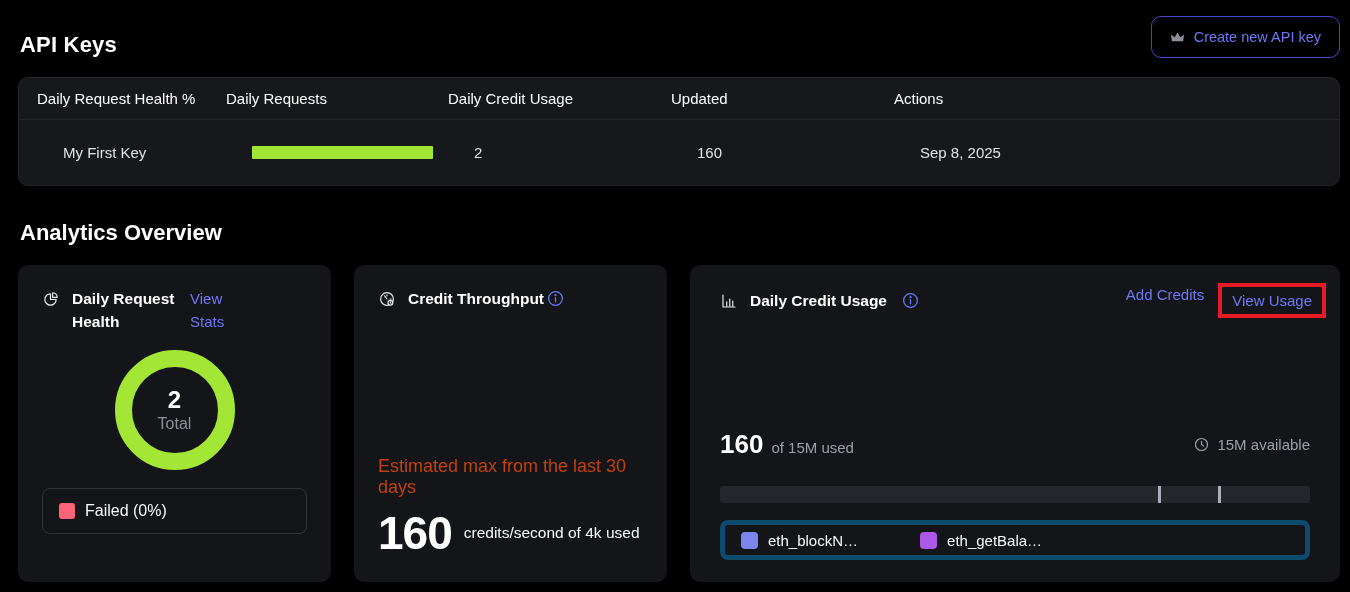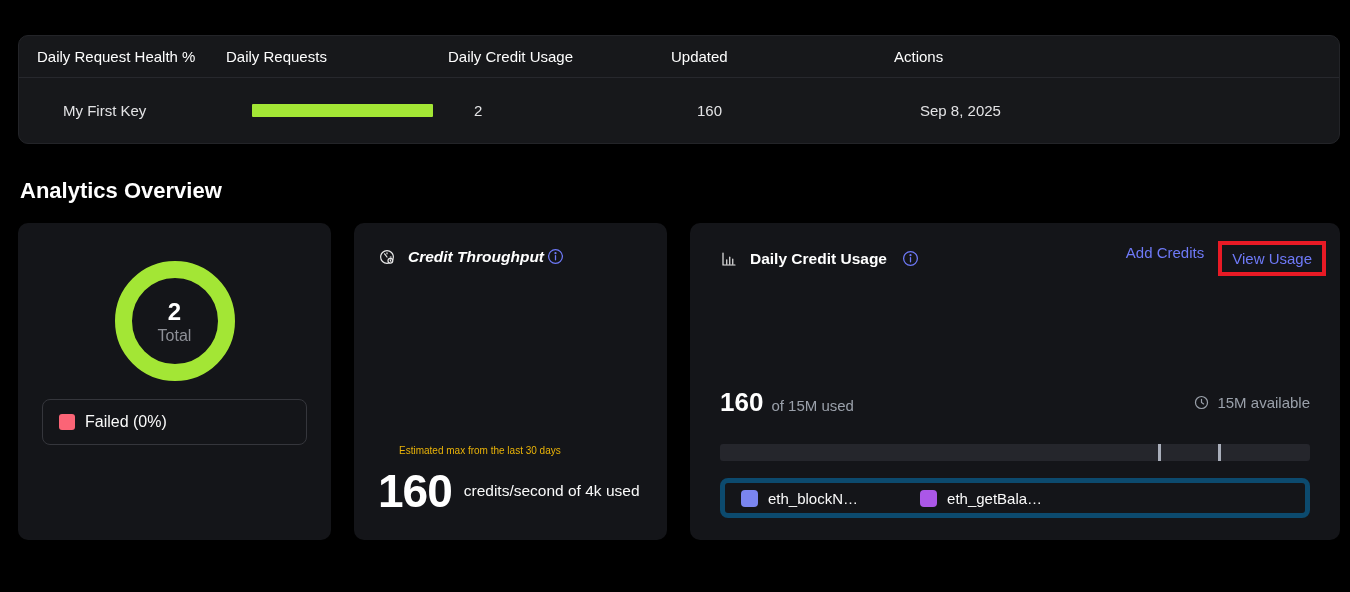--- a/index.html
+++ b/index.html
@@ -71,22 +71,22 @@
   .legend-box {
     margin-top: 18px;
     border: 1px solid #35363c; border-radius: 8px;
     padding: 13px 16px;
     display: flex; flex-direction: column; gap: 11px;
   }
   .legend-item { display: flex; align-items: center; gap: 10px; font-size: 16px; color: #fafafa; }
   .swatch { width: 16px; height: 16px; border-radius: 3px; flex: none; }
 
   
-  .c2-title { margin-left: 12px; margin-right: 2px; font-style: italic; }
-  .c2-sub { margin-top: auto; font-size: 10px; color: #eab308; margin-left: 21px; }
+  .c2-title { margin-left: 12px; margin-right: 2px; }
+  .c2-sub { margin-top: auto; font-size: 18px; color: #c2410c; }
   .c2-value-row { display: flex; align-items: center; margin-top: 8px; }
   .big-num { font-size: 46px; font-weight: 700; letter-spacing: -1px; }
   .c2-suffix { font-size: 15.5px; line-height: 1.55; margin-left: 12px; max-width: 185px; color: #fafafa; }
 
   
   .card3 { padding: 18px 30px 22px; }
   .c3-head { display: flex; align-items: center; }
   .c3-left { display: flex; align-items: center; flex: 1; }
   .c3-title { margin-left: 12px; margin-right: 14px; }
   .c3-links { display: flex; }
@@ -105,20 +105,31 @@
   .c3-legend .legend-item { font-size: 15px; }
   .c3-legend .swatch { width: 17px; height: 17px; border-radius: 4px; }
 
   .icon { flex: none; display: inline-flex; }
 </style>
 </head>
 <body>
 
 <div class="page">
 
+  <div class="topbar">
+    <div class="h1">API Keys</div>
+    <button class="create-btn">
+      <span class="icon">
+        <svg width="15" height="15" viewBox="0 0 24 24" fill="#8b8d98">
+            <path d="M3 18l-1.5-11 6 4.5L12 4l4.5 7.5 6-4.5L21 18H3z"></path>
+          </svg>
+      </span>
+      <span>Create new API key</span>
+    </button>
+  </div>
 
   <div class="table">
     <div class="t-grid t-head">
       <div class="cell">Daily Request Health %</div>
       <div class="cell">Daily Requests</div>
       <div class="cell">Daily Credit Usage</div>
       <div class="cell">Updated</div>
       <div class="cell">Actions</div>
     </div>
     <div class="t-grid t-row">
@@ -132,20 +143,30 @@
       <div class="cell">160</div>
       <div class="cell">Sep 8, 2025</div>
     </div>
   </div>
 
   <div class="h2">Analytics Overview</div>
 
   <div class="cards">
 
     <div class="card">
+      <div class="card-head">
+        <span class="icon" style="margin-top:4px">
+          <svg width="17" height="17" viewBox="0 0 24 24" fill="none" stroke="#e8e8e8" stroke-width="1.7" stroke-linejoin="round">
+              <path d="M12 4a8 8 0 1 0 8 8h-8z"></path>
+              <path d="M15 2.5a7 7 0 0 1 6.5 6.5H15z"></path>
+            </svg>
+        </span>
+        <div class="card-title c1-title">Daily Request Health</div>
+        <div class="link c1-link">View Stats</div>
+      </div>
       <div class="donut">
         <div class="donut-value">2</div>
         <div class="donut-label">Total</div>
       </div>
       <div class="legend-box">
         <div class="legend-item">
           <span class="swatch" style="background: rgb(251, 100, 118);"></span>
           <span>Failed (0%)</span>
         </div>
       </div>

